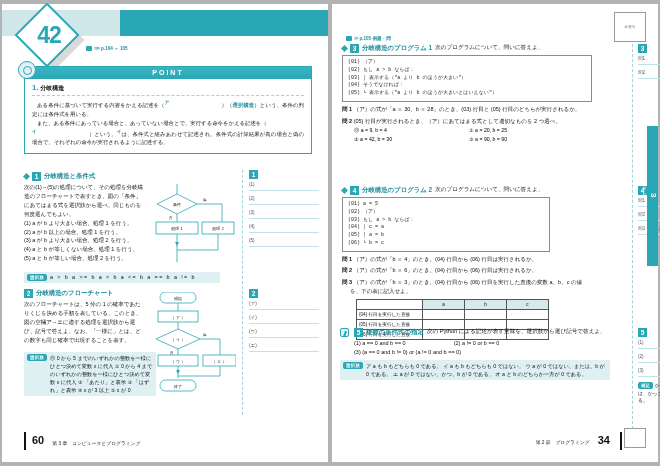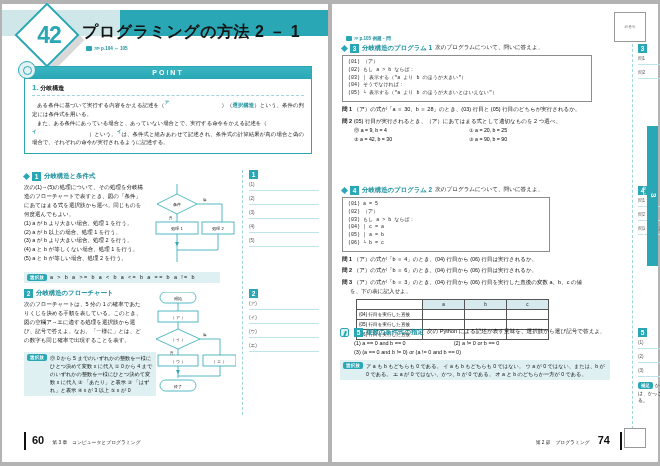--- a/index.html
+++ b/index.html
@@ -256,21 +256,20 @@
 
 <div class="spread">
 
   <div class="page page-left">
 
     <div class="lesson-band"></div>
     <div class="lesson-band-dark"></div>
     <div class="num-diamond-shadow"></div>
     <div class="num-diamond"></div>
     <div class="lesson-num">42</div>
-    <div class="lesson-title">プログラミングの方法 2 － 1</div>
     <div class="book-ref">
       <span class="bk"></span>
       <span class="arrows">&gt;&gt;&gt;</span>
       <span>p.104 ～ 105</span>
     </div>
 
     <div class="point-box">
       <div class="point-header">POINT</div>
       <div class="point-icon"></div>
       <div class="point-body">
@@ -390,21 +389,21 @@
 
     <div class="ans-block" style="left:247px; top:285px; width:70px;">
       <div class="ans-badge">2</div>
       <div class="ans-line">(ア)</div>
       <div class="ans-line">(イ)</div>
       <div class="ans-line">(ウ)</div>
       <div class="ans-line">(エ)</div>
     </div>
 
     <div class="foot-rule-l"></div>
-    <div class="page-foot" style="left:30px;">
+    <div class="page-foot" style="left:30px;align-items:flex-end;">
       <span class="pno">60</span>
       <span>第 3 章　コンピュータとプログラミング</span>
     </div>
   </div>
 
   <div class="page page-right">
 
     <div class="corner-box">
       <span>組番号</span>
     </div>
@@ -554,18 +553,18 @@
     </div>
 
     <div class="side-tab">
       <span class="tabnum">3</span>
       <span>コンピュータとプログラミング</span>
     </div>
 
     <div class="foot-rule-r"></div>
     <div class="page-foot" style="right:48px;">
       <span>第 2 節　プログラミング</span>
-      <span class="pno">74</span>
+      <span class="pno">34</span>
     </div>
     <div class="corner-box-b"></div>
   </div>
 
 </div>
 
 </body></html>

